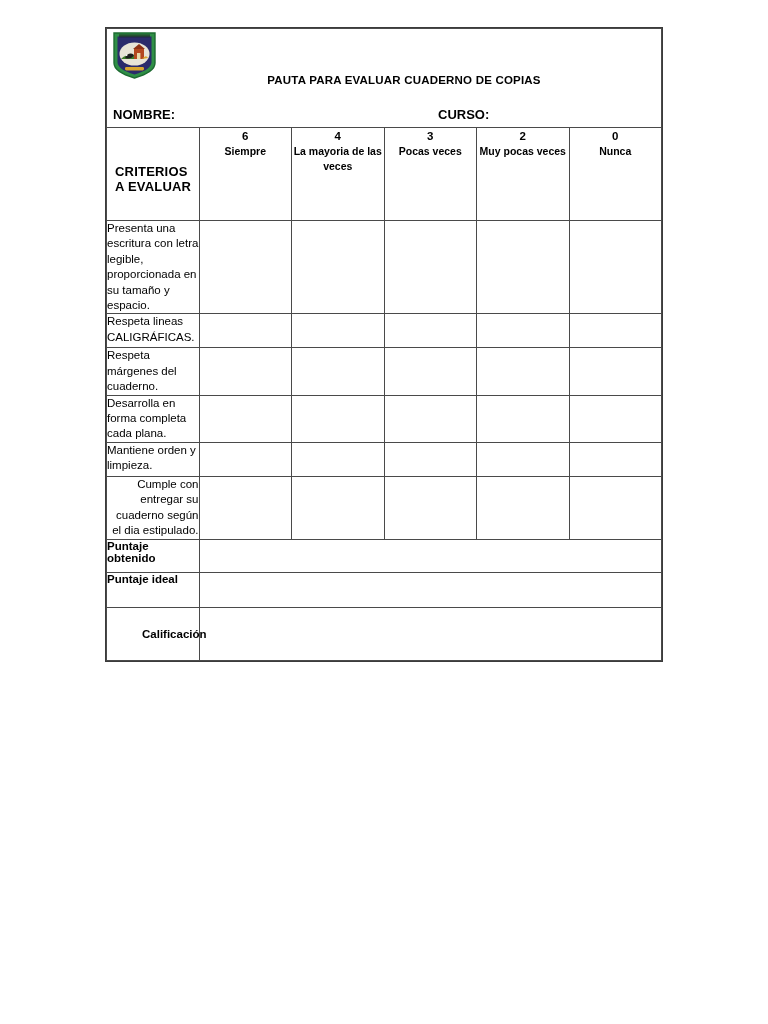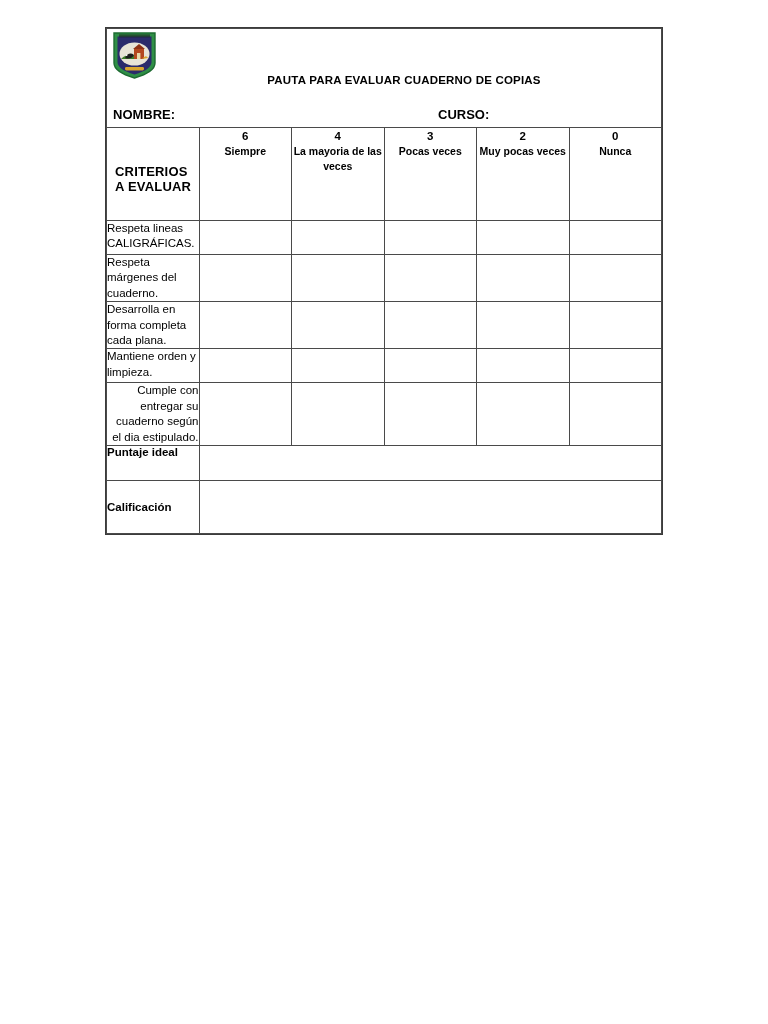--- a/index.html
+++ b/index.html
@@ -157,20 +157,21 @@
   
   td.summary-label {
     font-size: 11.5px;
     font-weight: bold;
     padding: 4px 6px 3px 7px;
     vertical-align: top;
   }
   td.summary-label.mid {
     vertical-align: middle;
     padding-top: 0;
+    padding-left: 35px;
   }
   td.summary-blank { padding: 0; }
 
   tr.sum-1 td { height: 32px; }
   tr.sum-2 td { height: 34px; }
   tr.sum-3 td { height: 52px; }
 </style>
 </head>
 <body>
 
@@ -229,20 +230,28 @@
         <td class="scale" style="width: 53px;">
           <span class="score">2</span>
           <span class="desc">Muy pocas veces</span>
         </td>
         <td class="scale" style="width: 50px;">
           <span class="score">0</span>
           <span class="desc">Nunca</span>
         </td>
       </tr>
 
+      <tr class="crit-1">
+        <td class="criterion">Presenta una escritura con letra legible, proporcionada en su tamaño y espacio.</td>
+        <td class="mark"></td>
+        <td class="mark"></td>
+        <td class="mark"></td>
+        <td class="mark"></td>
+        <td class="mark"></td>
+      </tr>
 
       <tr class="crit-2">
         <td class="criterion">Respeta lineas CALIGRÁFICAS.</td>
         <td class="mark"></td>
         <td class="mark"></td>
         <td class="mark"></td>
         <td class="mark"></td>
         <td class="mark"></td>
       </tr>
 
@@ -276,20 +285,24 @@
 
       <tr class="crit-7">
         <td class="criterion">Cumple con entregar su cuaderno según el dia estipulado.</td>
         <td class="mark"></td>
         <td class="mark"></td>
         <td class="mark"></td>
         <td class="mark"></td>
         <td class="mark"></td>
       </tr>
 
+      <tr class="sum-1">
+        <td class="summary-label">Puntaje obtenido</td>
+        <td class="summary-blank" colspan="5"></td>
+      </tr>
 
       <tr class="sum-2">
         <td class="summary-label">Puntaje ideal</td>
         <td class="summary-blank" colspan="5"></td>
       </tr>
 
       <tr class="sum-3">
         <td class="summary-label mid">Calificación</td>
         <td class="summary-blank" colspan="5"></td>
       </tr>

